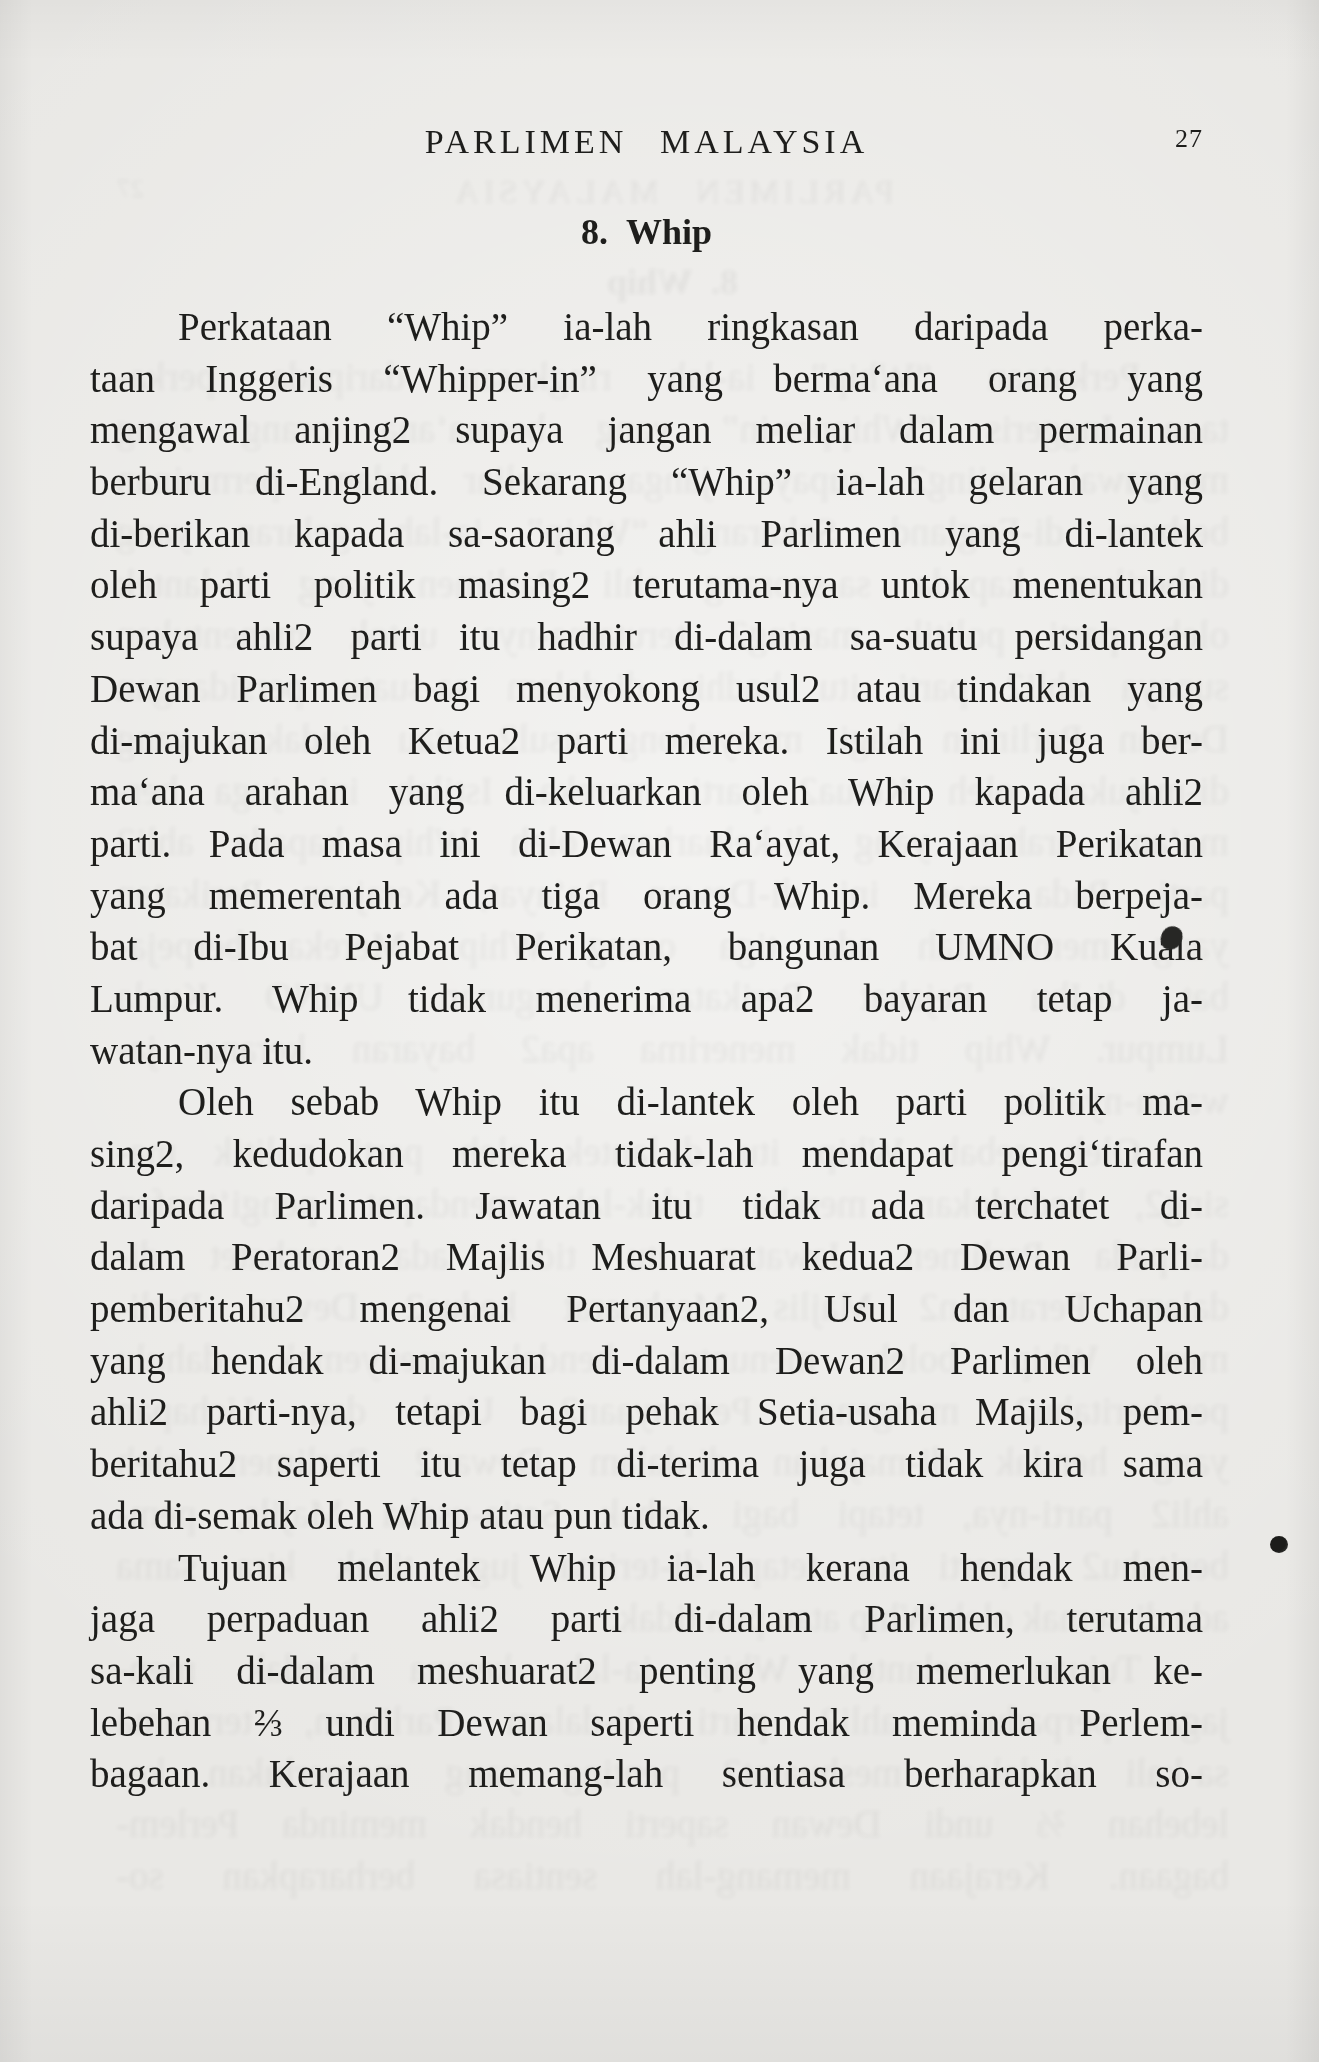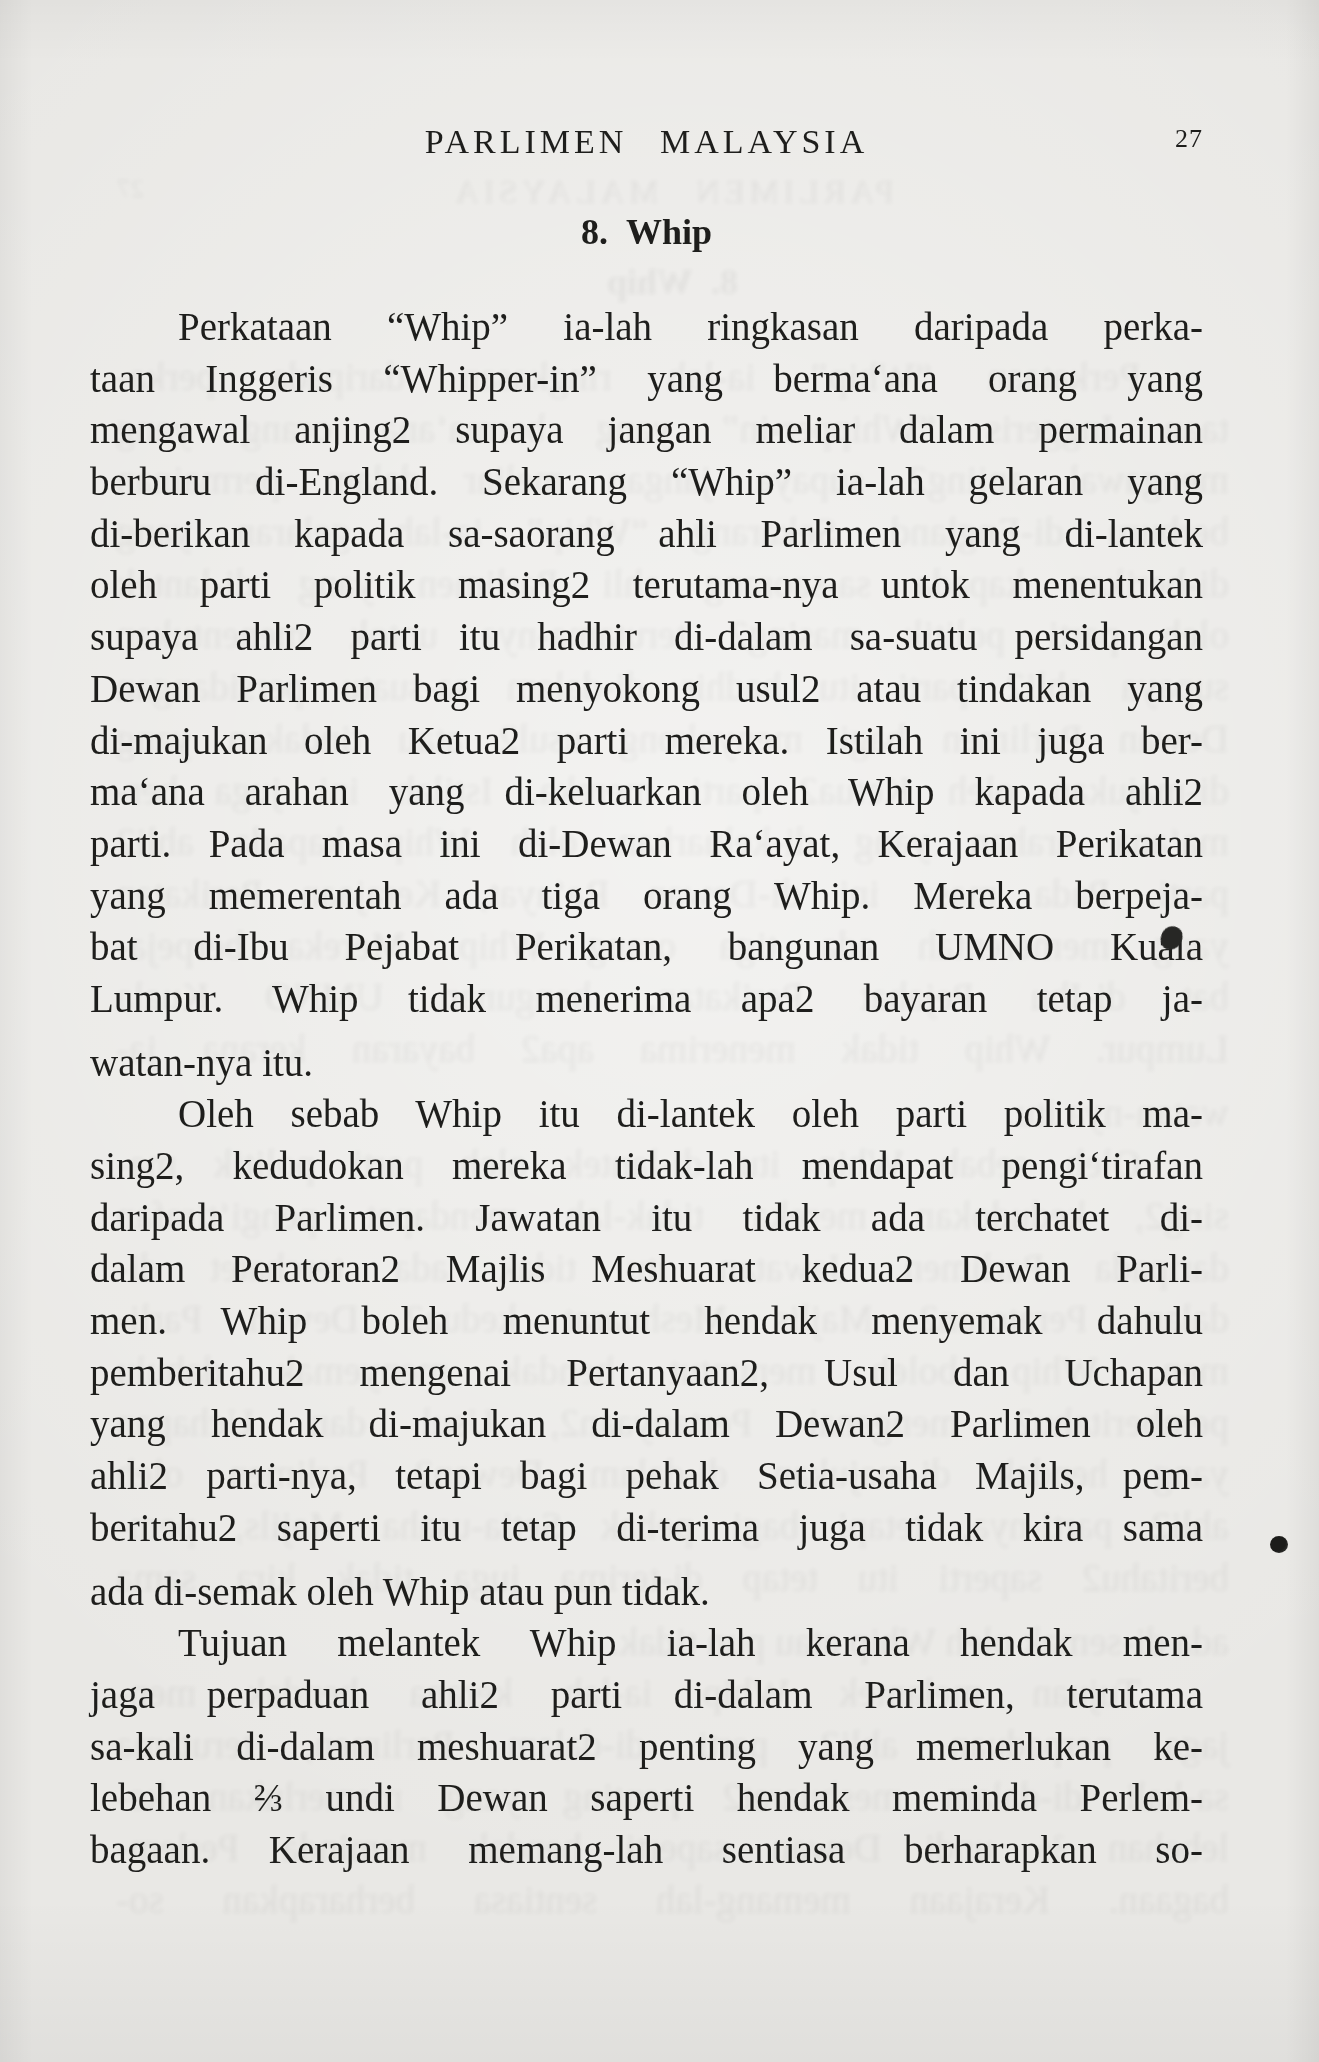--- a/index.html
+++ b/index.html
@@ -67,21 +67,21 @@
     font-size: 39px;
   }
   .bodyline {
     height: 51.7px;
     line-height: 51.7px;
     text-align: justify;
     text-align-last: justify;
     white-space: nowrap;
   }
   .bodyline.para-first { text-indent: 88px; }
-  .bodyline.para-last  { text-align-last: left; margin-top: 12px; }
+  .bodyline.para-last  { text-align-last: left; }
   
   .ghost {
     position: absolute;
     top: 50px;
     left: 0;
     right: 0;
     bottom: -50px;
     z-index: 1;
     opacity: 0.055;
     filter: blur(2px);
@@ -188,21 +188,20 @@
         <div class="bodyline">ma‘ana arahan yang di-keluarkan oleh Whip kapada ahli2</div>
         <div class="bodyline">parti. Pada masa ini di-Dewan Ra‘ayat, Kerajaan Perikatan</div>
         <div class="bodyline">yang memerentah ada tiga orang Whip. Mereka berpeja-</div>
         <div class="bodyline">bat di-Ibu Pejabat Perikatan, bangunan UMNO Kuala</div>
         <div class="bodyline">Lumpur. Whip tidak menerima apa2 bayaran tetap ja-</div>
         <div class="bodyline para-last">watan-nya itu.</div>
         <div class="bodyline para-first">Oleh sebab Whip itu di-lantek oleh parti politik ma-</div>
         <div class="bodyline">sing2, kedudokan mereka tidak-lah mendapat pengi‘tirafan</div>
         <div class="bodyline">daripada Parlimen. Jawatan itu tidak ada terchatet di-</div>
         <div class="bodyline">dalam Peratoran2 Majlis Meshuarat kedua2 Dewan Parli-</div>
-        <div class="bodyline">men. Whip boleh menuntut hendak menyemak dahulu</div>
         <div class="bodyline">pemberitahu2 mengenai Pertanyaan2, Usul dan Uchapan</div>
         <div class="bodyline">yang hendak di-majukan di-dalam Dewan2 Parlimen oleh</div>
         <div class="bodyline">ahli2 parti-nya, tetapi bagi pehak Setia-usaha Majils, pem-</div>
         <div class="bodyline">beritahu2 saperti itu tetap di-terima juga tidak kira sama</div>
         <div class="bodyline para-last">ada di-semak oleh Whip atau pun tidak.</div>
         <div class="bodyline para-first">Tujuan melantek Whip ia-lah kerana hendak men-</div>
         <div class="bodyline">jaga perpaduan ahli2 parti di-dalam Parlimen, terutama</div>
         <div class="bodyline">sa-kali di-dalam meshuarat2 penting yang memerlukan ke-</div>
         <div class="bodyline">lebehan ⅔ undi Dewan saperti hendak meminda Perlem-</div>
         <div class="bodyline">bagaan. Kerajaan memang-lah sentiasa berharapkan so-</div>

